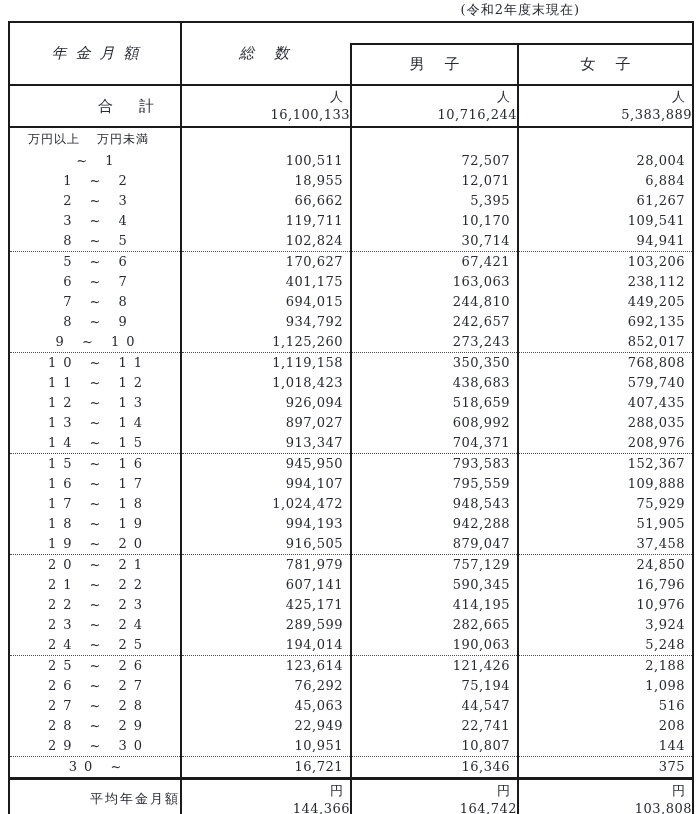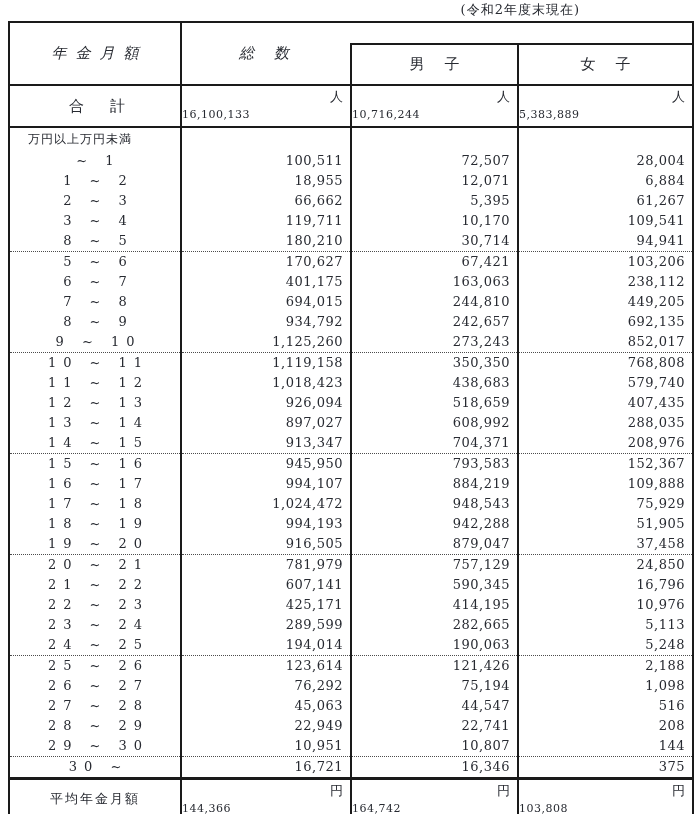--- a/index.html
+++ b/index.html
@@ -36,36 +36,36 @@
   .v2{border-left:2px solid var(--line);}
   
   .hcat,.htot{font-size:15px;border-bottom:2px solid var(--line);text-align:center;vertical-align:middle;font-style:italic;}
   .hcat{letter-spacing:9px;padding-left:9px;}
   .htot{letter-spacing:20px;padding-left:16px;}
   .notch{height:20px;border-bottom:2px solid var(--line);}
   .hmf{height:39px;font-size:15px;letter-spacing:20px;padding-left:20px;
        text-align:center;vertical-align:middle;border-bottom:2px solid var(--line);border-radius:8px;}
   
   .total-row td,.total-row th{border-bottom:2px solid var(--line);height:40px;vertical-align:middle;}
-  .total-label{font-size:15px;text-align:center;letter-spacing:26px;padding-left:30px;}
+  .total-label{font-size:15px;text-align:right;letter-spacing:26px;padding-left:30px;}
   .stack{display:flex;flex-direction:column;justify-content:center;}
   .stack .u{line-height:18px;text-align:right;padding-right:7px;font-size:13px;}
-  .stack .n{line-height:18px;padding-right:7px;font-size:11px;letter-spacing:0.5px;}
+  .stack .n{line-height:18px;text-align:right;font-size:13px;letter-spacing:0.5px;}
   
   .range-units-row td{height:23px;vertical-align:middle;}
-  .range-head{display:flex;padding-left:18px;font-size:12px;letter-spacing:1px;}
+  .range-head{display:flex;gap:17px;padding-left:18px;font-size:12px;letter-spacing:1px;}
   
   tbody.rows td{height:20px;line-height:20px;}
   .c-label{text-align:center;font-size:13px;letter-spacing:7px;padding-left:7px;}
   .c-num{text-align:right;padding-right:7px;font-size:13px;letter-spacing:0.5px;}
   tr.group-end td{border-bottom:1px dotted #4c4c4c;}
   
   .avg-row td{border-top:3px solid var(--line);height:40px;vertical-align:middle;}
   .avg-label-cell{vertical-align:bottom;}
-  .avg-label{text-align:center;font-size:13px;letter-spacing:2px;line-height:20px;padding-bottom:2px;}
+  .avg-label{text-align:right;font-size:13px;letter-spacing:2px;line-height:20px;padding-bottom:2px;}
 </style>
 </head>
 <body>
 
 <div class="page">
 
   <div class="caption">(令和2年度末現在)</div>
 
   <table class="pension">
     <colgroup>
@@ -148,21 +148,21 @@
 
         <tr>
           <td class="c-label">3 ~ 4</td>
           <td class="c-num v1">119,711</td>
           <td class="c-num v2">10,170</td>
           <td class="c-num v2">109,541</td>
         </tr>
 
         <tr class="group-end">
           <td class="c-label">8 ~ 5</td>
-          <td class="c-num v1">180,210</td>
+          <td class="c-num v1">102,824</td>
           <td class="c-num v2">30,714</td>
           <td class="c-num v2">94,941</td>
         </tr>
 
         <tr>
           <td class="c-label">5 ~ 6</td>
           <td class="c-num v1">170,627</td>
           <td class="c-num v2">67,421</td>
           <td class="c-num v2">103,206</td>
         </tr>
@@ -233,21 +233,21 @@
         <tr>
           <td class="c-label">15 ~ 16</td>
           <td class="c-num v1">945,950</td>
           <td class="c-num v2">793,583</td>
           <td class="c-num v2">152,367</td>
         </tr>
 
         <tr>
           <td class="c-label">16 ~ 17</td>
           <td class="c-num v1">994,107</td>
-          <td class="c-num v2">884,219</td>
+          <td class="c-num v2">795,559</td>
           <td class="c-num v2">109,888</td>
         </tr>
 
         <tr>
           <td class="c-label">17 ~ 18</td>
           <td class="c-num v1">1,024,472</td>
           <td class="c-num v2">948,543</td>
           <td class="c-num v2">75,929</td>
         </tr>
 
@@ -283,21 +283,21 @@
           <td class="c-label">22 ~ 23</td>
           <td class="c-num v1">425,171</td>
           <td class="c-num v2">414,195</td>
           <td class="c-num v2">10,976</td>
         </tr>
 
         <tr>
           <td class="c-label">23 ~ 24</td>
           <td class="c-num v1">289,599</td>
           <td class="c-num v2">282,665</td>
-          <td class="c-num v2">5,113</td>
+          <td class="c-num v2">3,924</td>
         </tr>
 
         <tr class="group-end">
           <td class="c-label">24 ~ 25</td>
           <td class="c-num v1">194,014</td>
           <td class="c-num v2">190,063</td>
           <td class="c-num v2">5,248</td>
         </tr>
 
         <tr>

